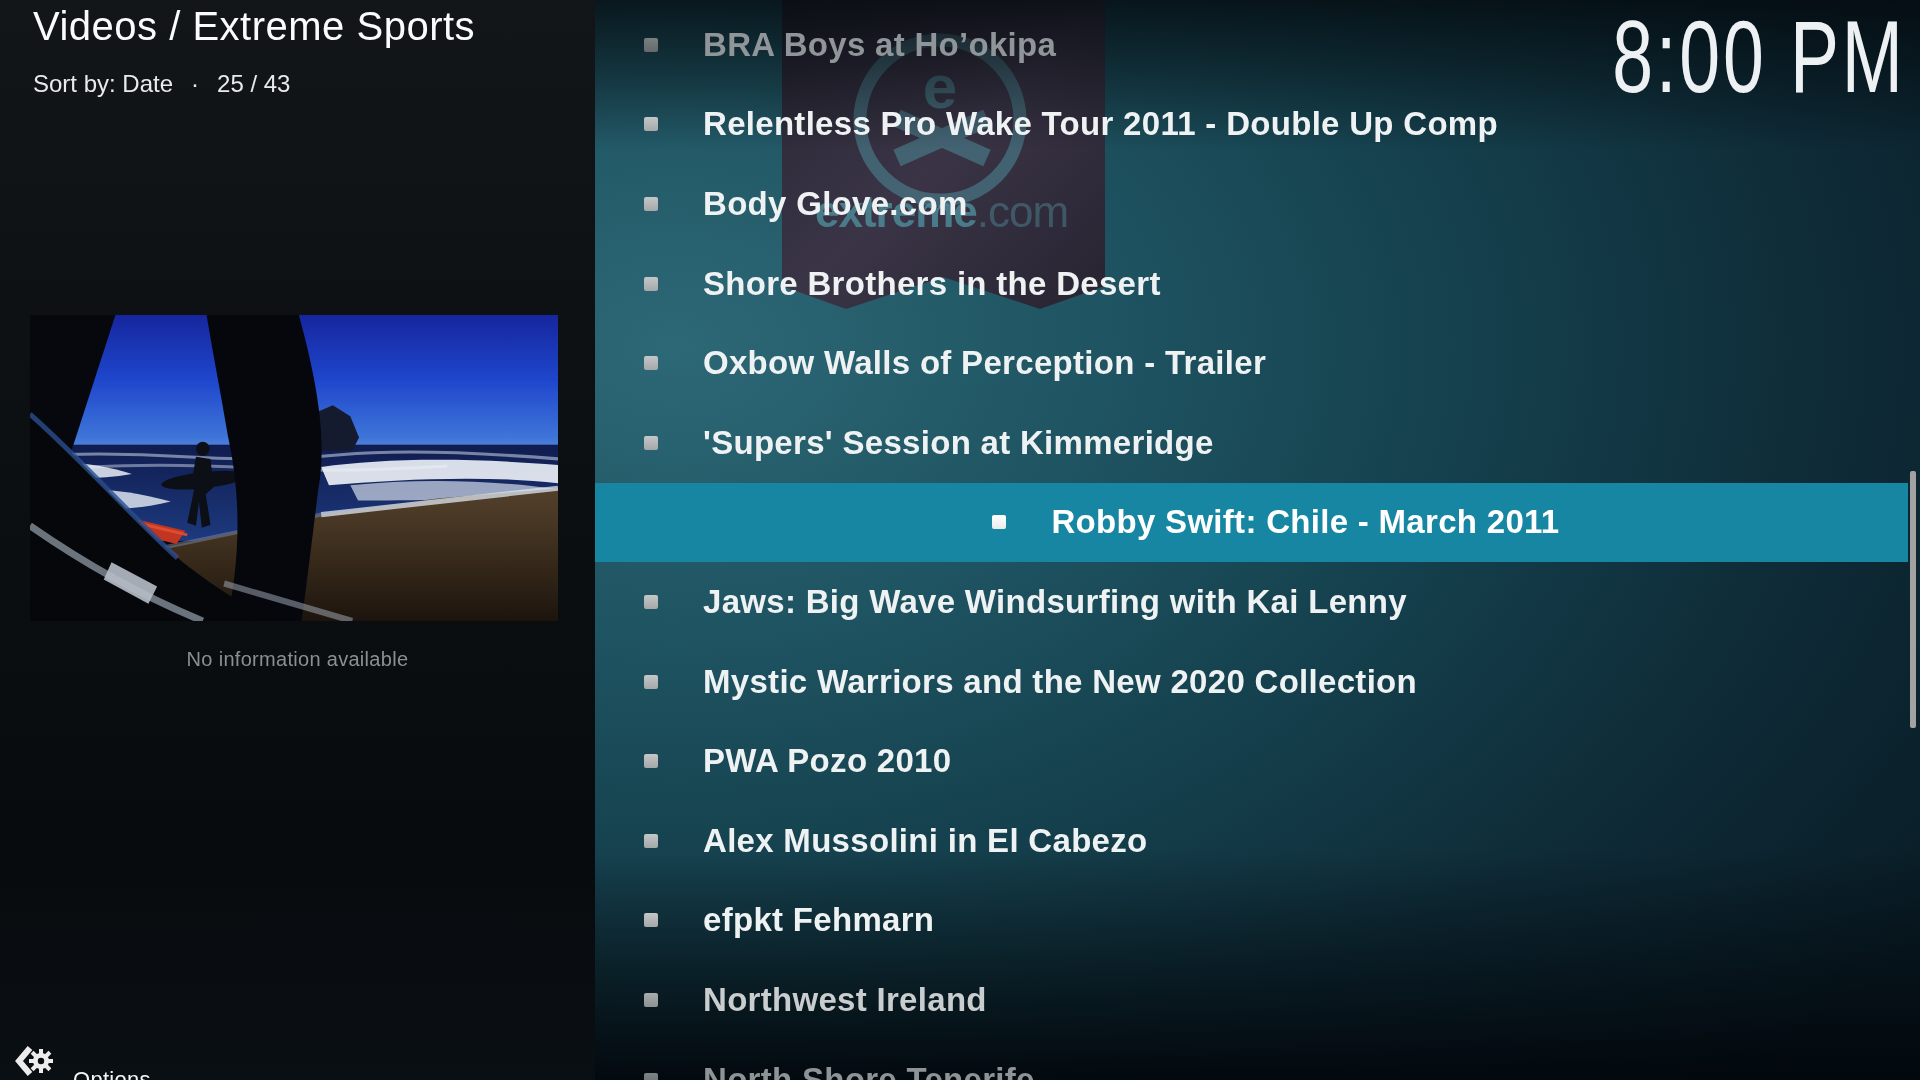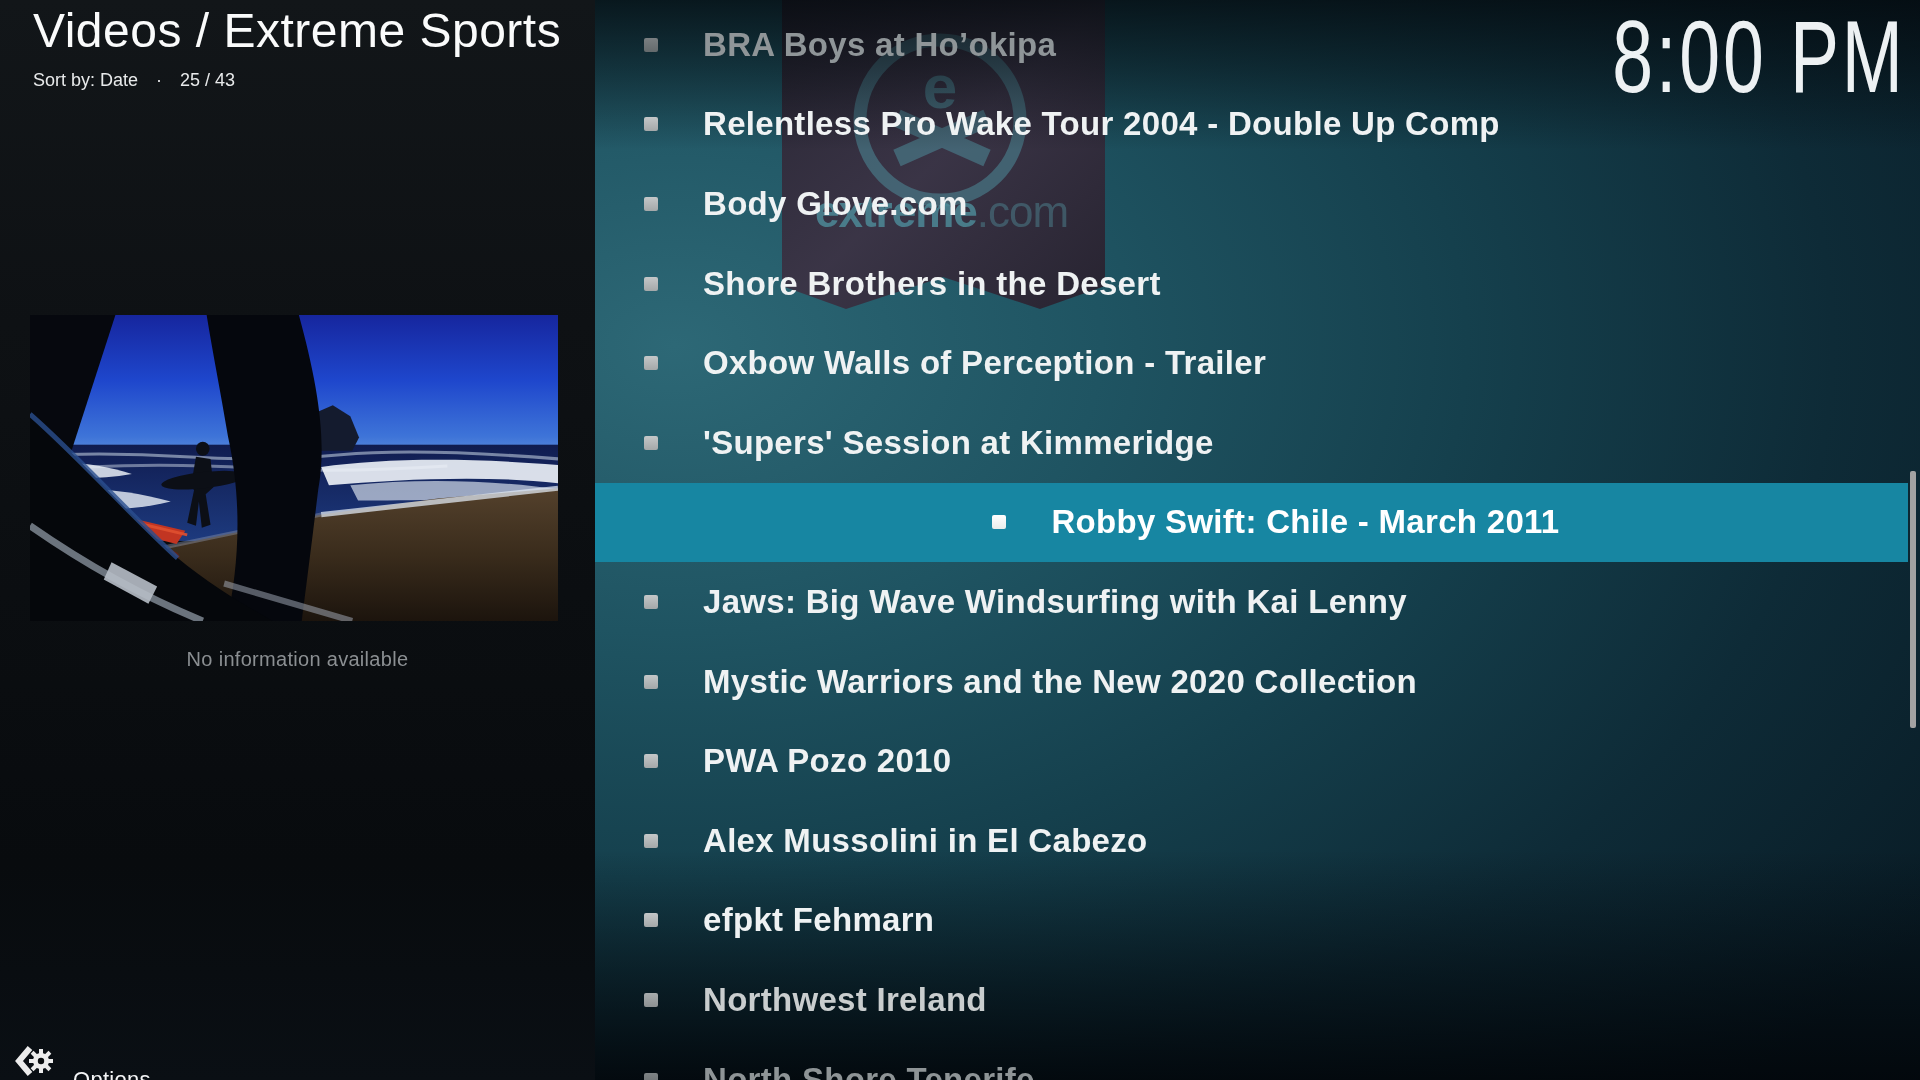--- a/index.html
+++ b/index.html
@@ -7,22 +7,22 @@
     width:1920px;height:1080px;position:relative;overflow:hidden;
     font-family:"Liberation Sans","DejaVu Sans",sans-serif;
     -webkit-font-smoothing:antialiased;
   }
   
   .sidebar{
     position:absolute;left:0;top:0;width:595px;height:1080px;
     background:linear-gradient(180deg,#121619 0%,#0e1114 30%,#0b0e11 55%,#080b0e 80%,#0a0f14 100%);
   }
   .hdr{position:absolute;left:33px;top:2px;}
-  .hdr .title{font-size:48px;line-height:1.2;color:#fafbfb;letter-spacing:.5px;white-space:nowrap;}
-  .hdr .sub{margin-top:10px;font-size:18px;color:#e8eaeb;display:inline-flex;gap:18px;align-items:flex-start;}
+  .hdr .title{font-size:40px;line-height:1.2;color:#fafbfb;letter-spacing:.5px;white-space:nowrap;}
+  .hdr .sub{margin-top:20px;font-size:24px;color:#e8eaeb;display:inline-flex;gap:18px;align-items:flex-start;}
   .thumb{
     position:absolute;left:30px;top:315px;width:528px;height:306px;
     background:#0a0c10;
   }
   .thumb svg{display:block;width:100%;height:100%;}
   .noinfo{
     position:absolute;left:0;top:648px;width:595px;text-align:center;
     font-size:20px;color:#8b8f92;letter-spacing:.3px;
   }
   .options{
@@ -191,21 +191,21 @@
     </svg>
   </div>
 
   <div class="rows">
       <div class="row dim">
         <span class="bullet"></span>
         <span class="lab">BRA Boys at Ho’okipa</span>
       </div>
       <div class="row normal">
         <span class="bullet"></span>
-        <span class="lab">Relentless Pro Wake Tour 2004 - Double Up Comp</span>
+        <span class="lab">Relentless Pro Wake Tour 2011 - Double Up Comp</span>
       </div>
       <div class="row normal">
         <span class="bullet"></span>
         <span class="lab">Body Glove.com</span>
       </div>
       <div class="row normal">
         <span class="bullet"></span>
         <span class="lab">Shore Brothers in the Desert</span>
       </div>
       <div class="row normal">

